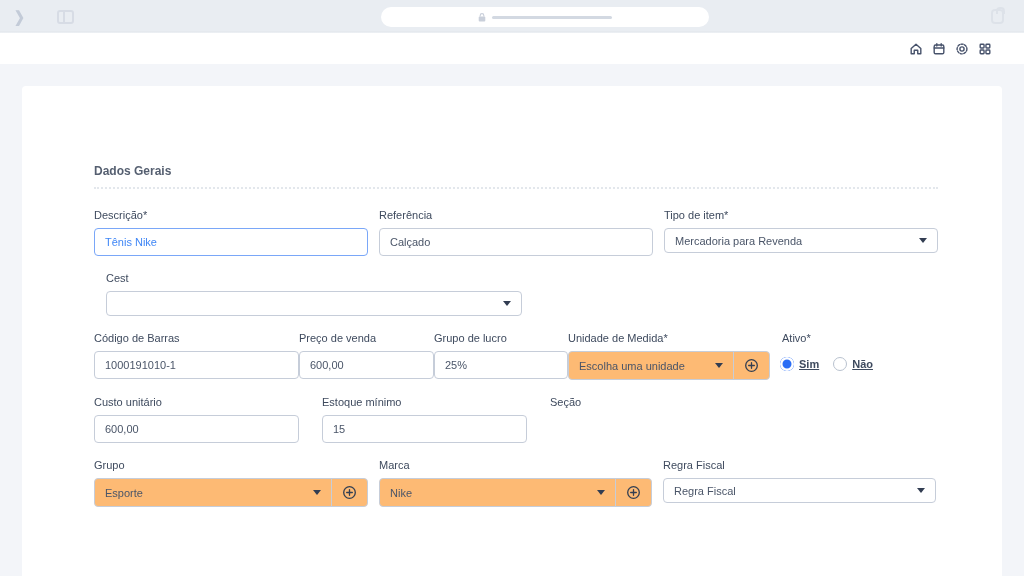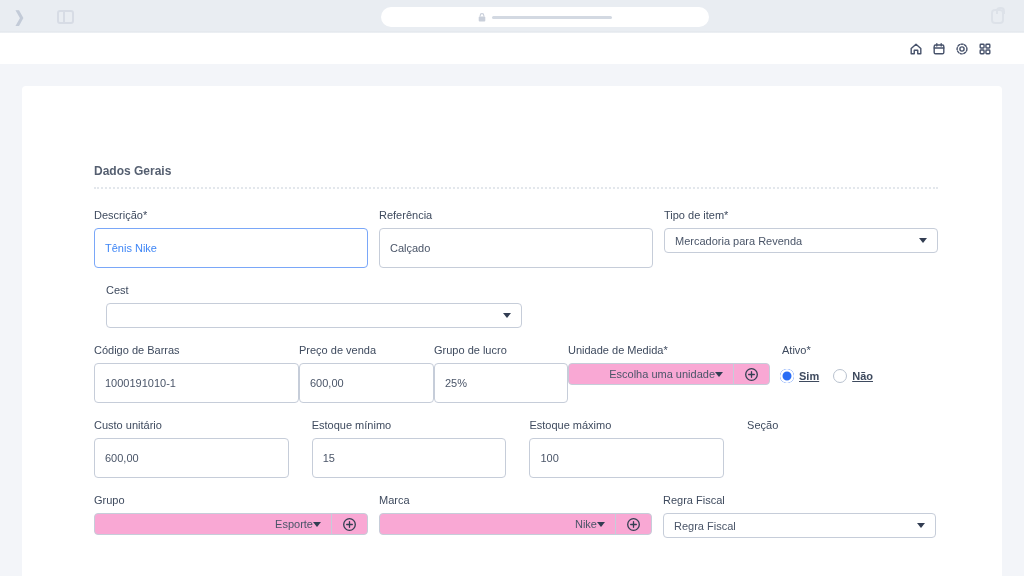--- a/index.html
+++ b/index.html
@@ -40,34 +40,34 @@
 
   .page-title { font-size:19px; font-weight:700; color:#2b3252; letter-spacing:.2px; }
   .section-title { margin-top:46px; font-size:12px; font-weight:700; color:#555f70; }
   .dotted-sep { margin-top:9px; border-bottom:2px dotted #e3e7ec; width:844px; }
 
   .form { width:844px; margin-top:20px; }
   .row { display:flex; margin-bottom:16px; }
   .field { display:flex; flex-direction:column; }
   .field label { font-size:11px; color:#3e4a5e; margin-bottom:7px; white-space:nowrap; }
 
-  .tb { height:40px; border:1px solid #c6cdd9; border-radius:4px; background:#fff;
+  .tb { height:28px; border:1px solid #c6cdd9; border-radius:4px; background:#fff;
     font-family:"Liberation Sans", sans-serif; font-size:11px; color:#4a5568;
     padding:0 10px; width:100%; outline:none; }
   .tb.focus-blue { border-color:#7aa7f8; color:#3f86f6; }
 
   .dd { height:25px; border:1px solid #c6cdd9; border-radius:4px; background:#fff;
     display:flex; align-items:center; position:relative; cursor:pointer; }
   .dd .dd-text { font-size:11px; color:#4a5568; padding-left:10px; white-space:nowrap;
     overflow:hidden; flex:1; }
   .caret { width:0; height:0; border-left:4px solid transparent; border-right:4px solid transparent;
     border-top:5px solid #323d52; margin-right:10px; flex:none; }
 
-  .combo { height:22px; border:1px solid #c6cdd9; border-radius:4px; background:#f9a8d4;
-    display:flex; align-items:stretch;text-align:right; }
+  .combo { height:29px; border:1px solid #c6cdd9; border-radius:4px; background:#fdba74;
+    display:flex; align-items:stretch; }
   .combo .dd-part { flex:1; display:flex; align-items:center; cursor:pointer; min-width:0; }
   .combo .dd-part .dd-text { font-size:11px; color:#4a5568; padding-left:10px; white-space:nowrap;
     overflow:hidden; flex:1; }
   .combo .plus-part { width:36px; border-left:1px solid #c6cdd9; display:flex; align-items:center;
     justify-content:center; cursor:pointer; flex:none; }
   .plus-part svg { width:15px; height:15px; stroke:#333f52; fill:none; stroke-width:1.4;
     stroke-linecap:round; }
 
   .radio-group { display:flex; align-items:center; height:25px; gap:14px; padding-left:10px; }
   .radio-opt { display:flex; align-items:center; gap:5px; cursor:pointer; }
@@ -212,24 +212,20 @@
 
       <div class="row g9">
         <div class="field w205">
           <label>Custo unitário</label>
           <input class="tb" value="600,00" style="">
         </div>
         <div class="field w205">
           <label>Estoque mínimo</label>
           <input class="tb" value="15" style="">
         </div>
-        <div class="field w205">
-          <label>Estoque máximo</label>
-          <input class="tb" value="100" style="">
-        </div>
         <div class="field w201">
           <label>Seção</label>
         </div>
       </div>
 
       <div class="row g11">
         <div class="field w274">
           <label>Grupo</label>
           <div class="combo">
             <span class="dd-part">

